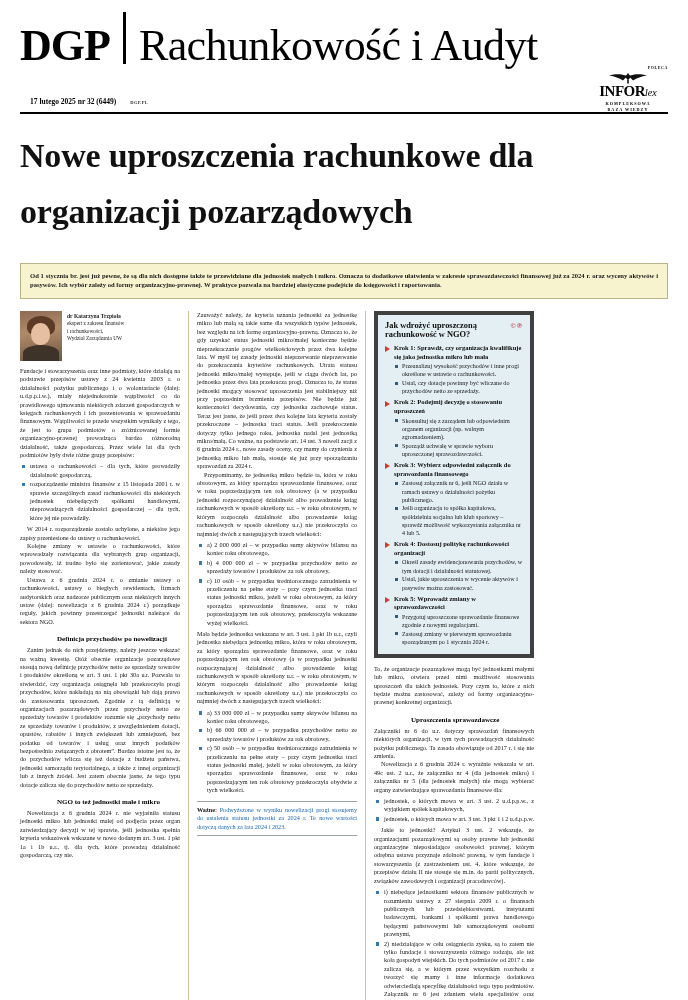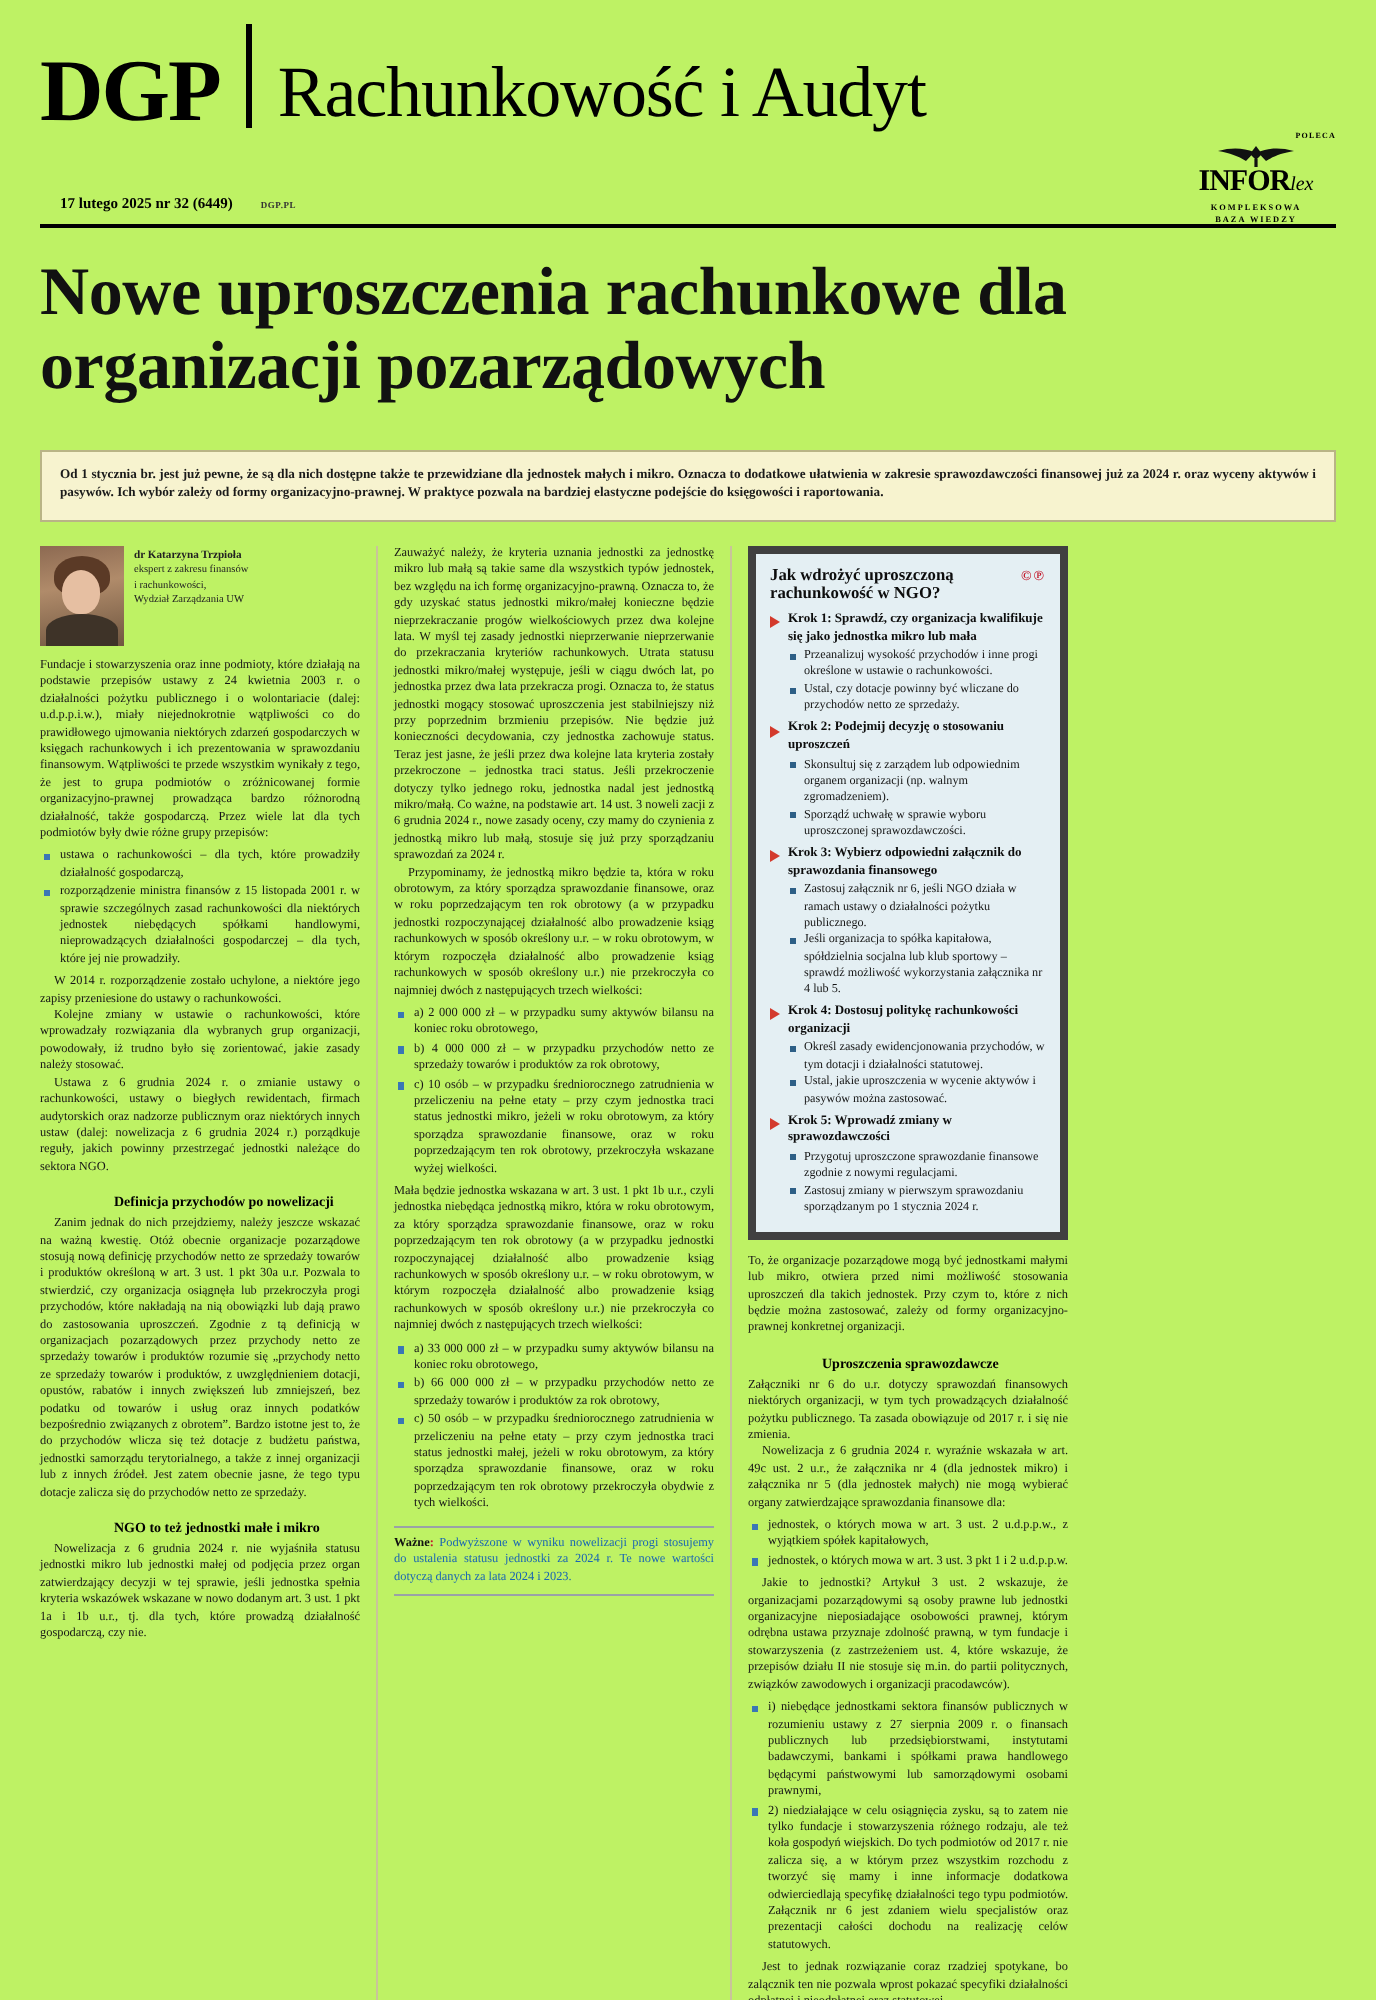--- a/index.html
+++ b/index.html
@@ -4,21 +4,21 @@
 <style>
   html, body {
     margin: 0;
     padding: 0;
     background: #fbf8dc;
   }
   .page {
     position: relative;
     width: 688px;
     height: 1000px;
-    background: #bef264;
+    background: #ffffff;
     font-family: "Liberation Serif", "DejaVu Serif", serif;
     color: #141414;
     overflow: hidden;
     box-sizing: border-box;
     padding: 0 20px;
   }
 
   
   .masthead {
     display: flex;
@@ -35,21 +35,21 @@
     color: #000;
   }
   .logo-divider {
     width: 3px;
     height: 52px;
     background: #000;
     margin: 0 13px 2px 13px;
   }
   .logo-title {
     font-family: "Liberation Serif", "DejaVu Serif", serif;
-    font-size: 36px;
+    font-size: 44px;
     line-height: 40px;
     letter-spacing: -0.6px;
     color: #000;
   }
 
   
   .subhead {
     display: flex;
     align-items: flex-end;
     margin-top: 16px;
@@ -114,21 +114,21 @@
     margin-top: 1px;
   }
   .rule-top {
     border-top: 2.5px solid #000;
     margin-top: 4px;
   }
 
   
   .headline {
     font-size: 34px;
-    line-height: 37px;
+    line-height: 56px;
     margin-top: 14px;
     color: #111;
     letter-spacing: -0.2px;
   }
 
   
   .lead-box {
     margin-top: 14px;
     border: 1px solid #b9b486;
     background: #f7f3cf;

